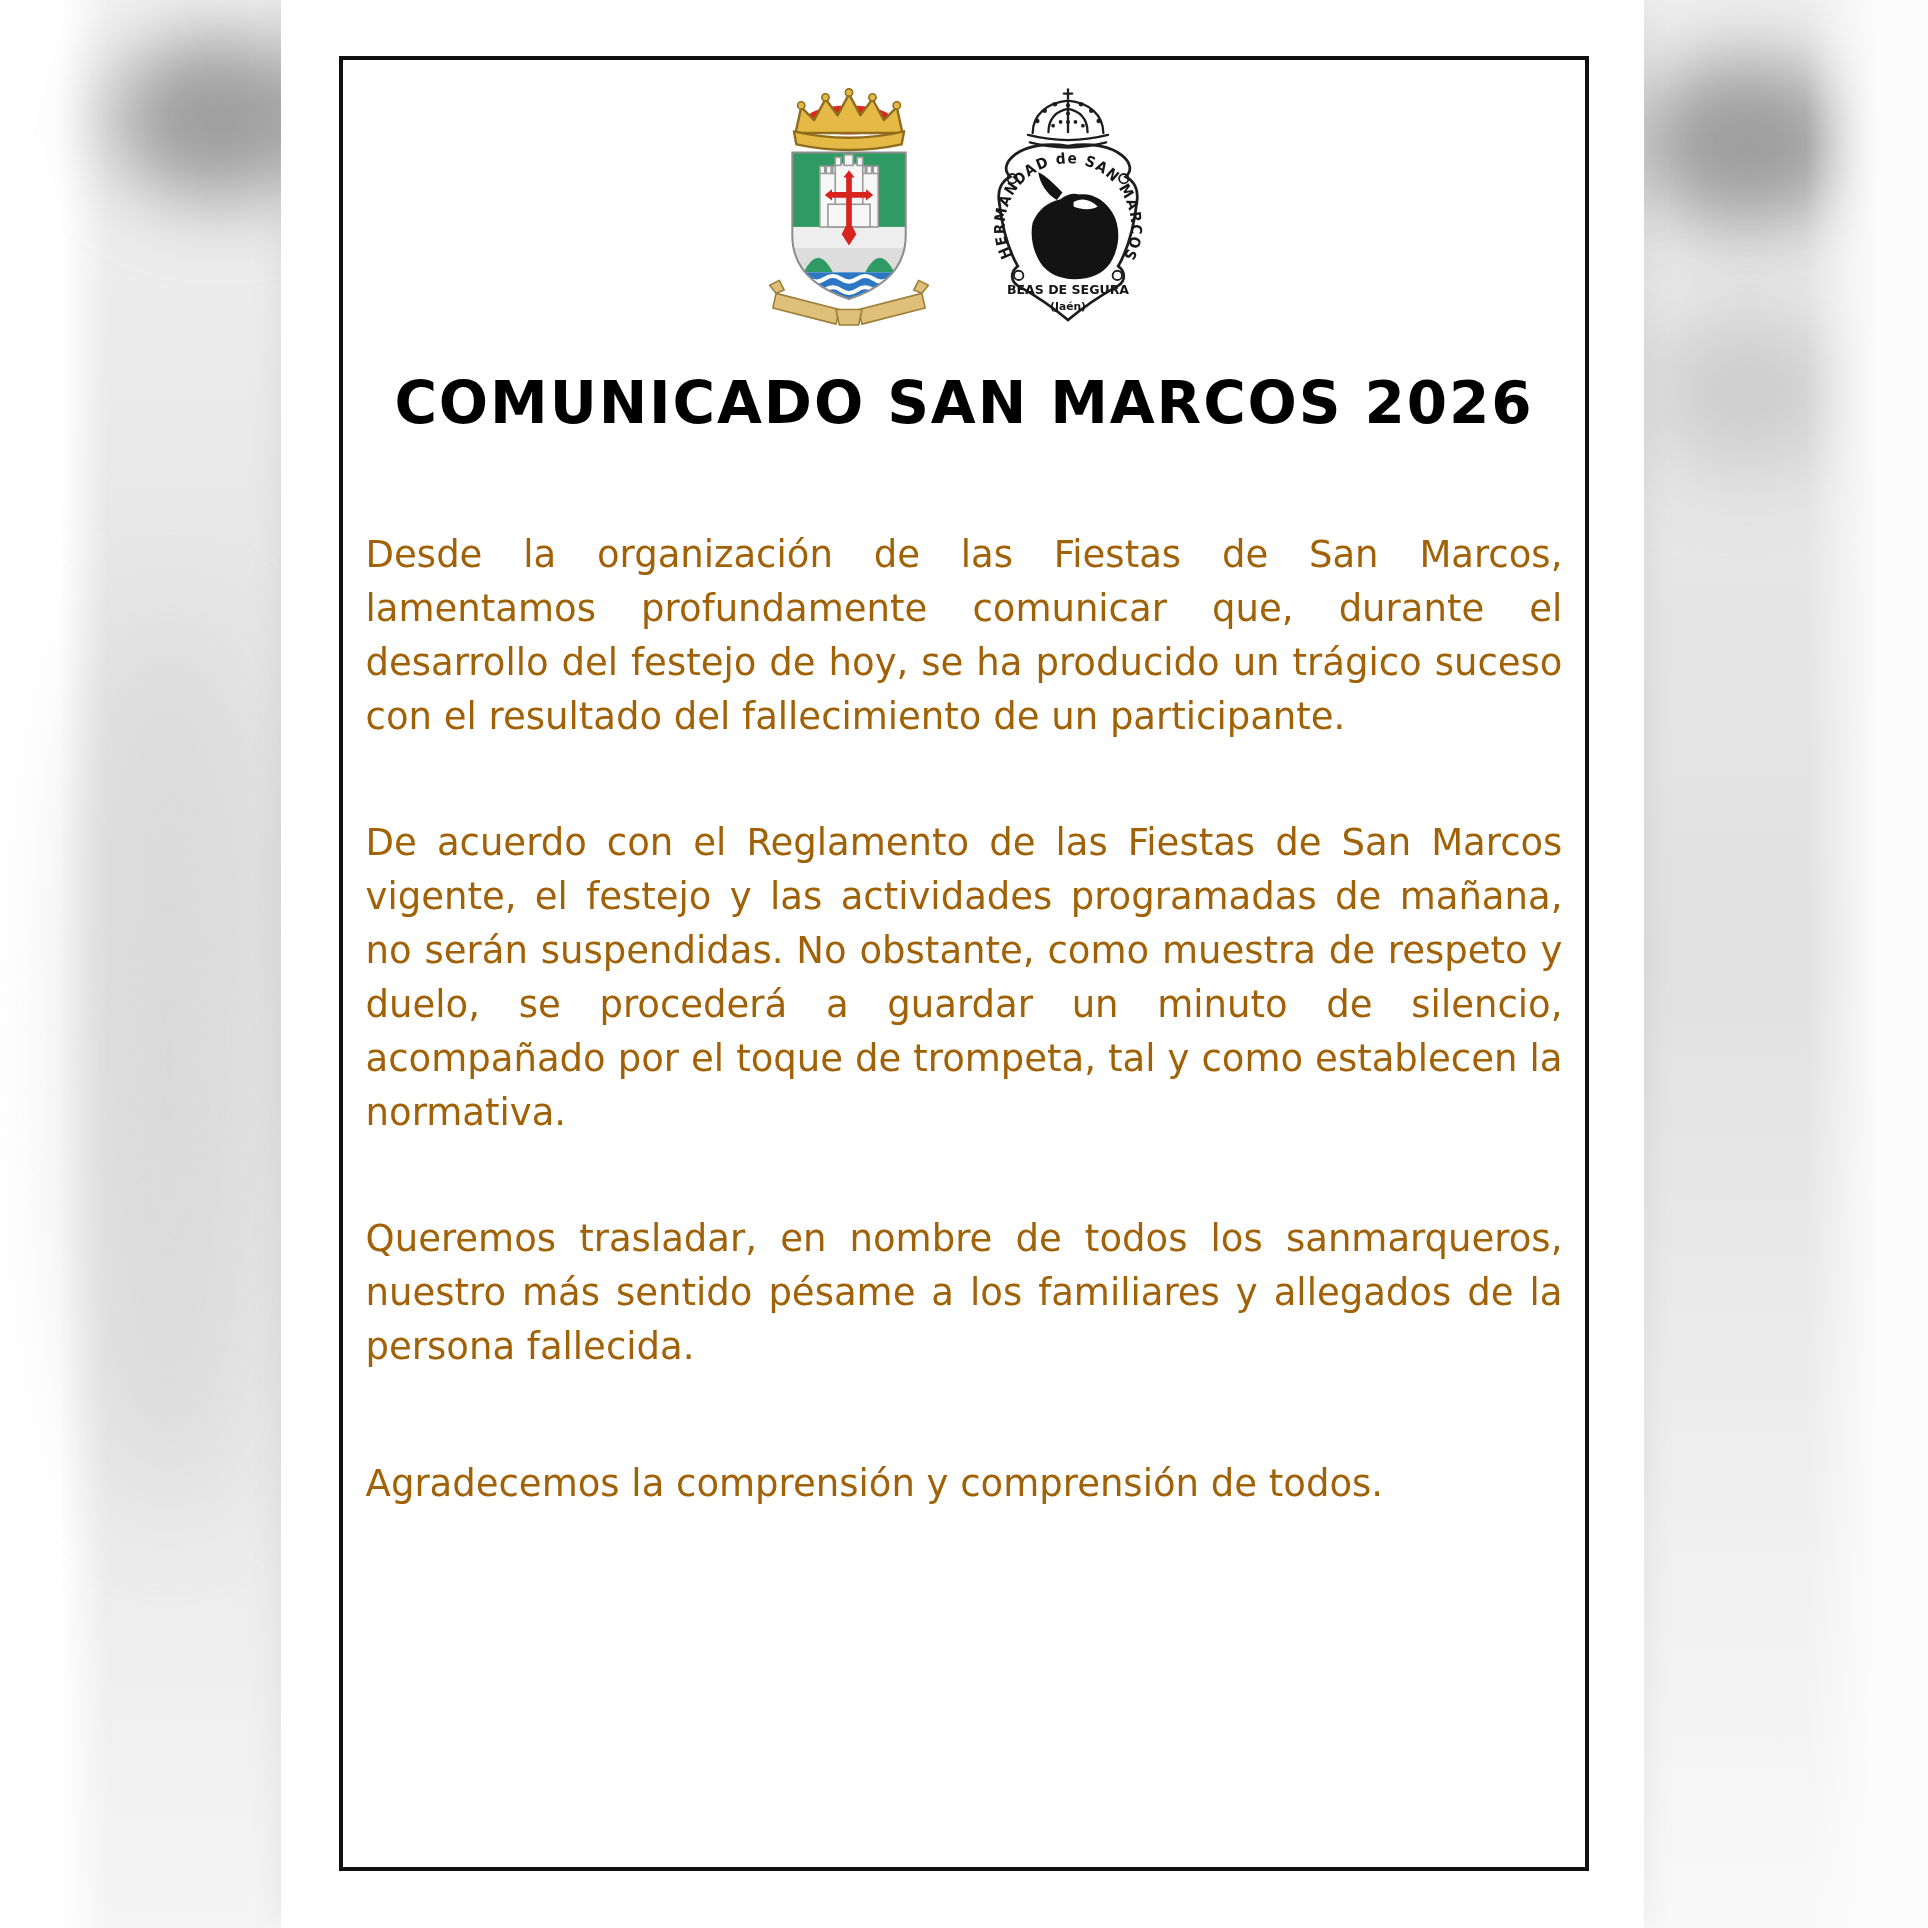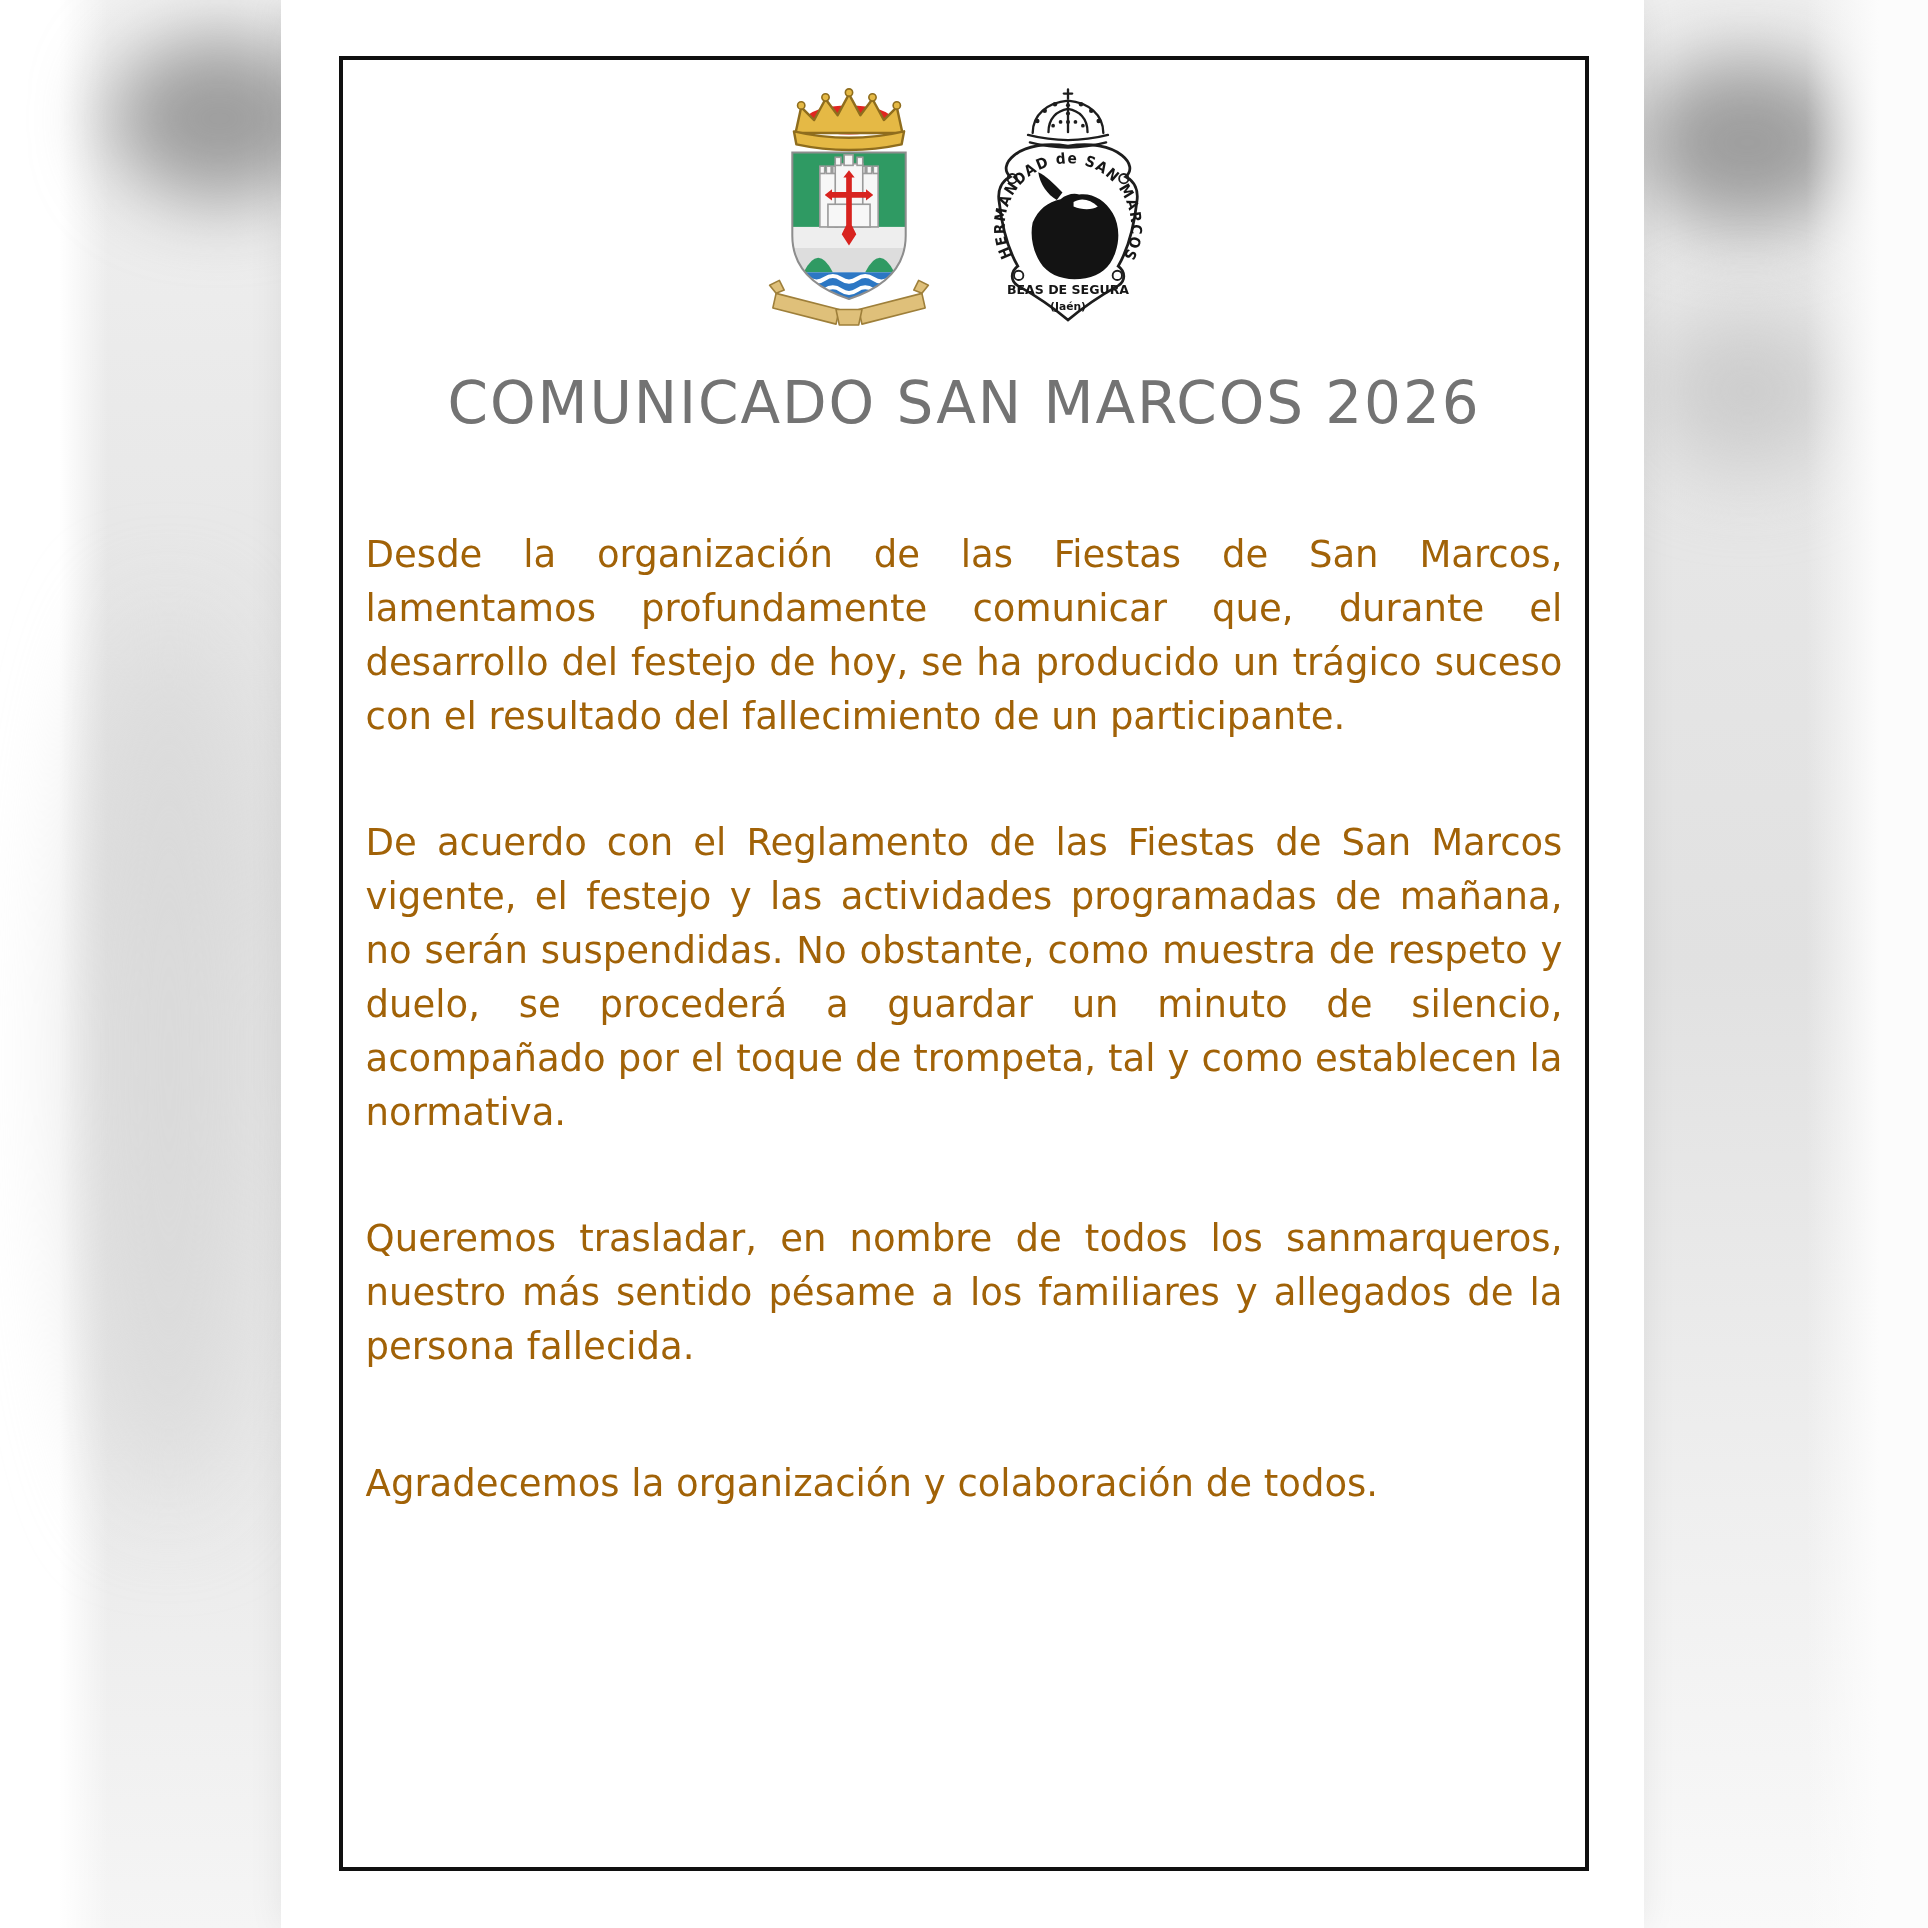--- a/index.html
+++ b/index.html
@@ -34,22 +34,22 @@
   .page {
     position:absolute; left:281px; top:0; width:1363px; height:1928px;
     background:#ffffff; box-shadow:0 0 34px rgba(0,0,0,0.07);
   }
   .frame {
     position:absolute; left:58px; top:56px; width:1250px; height:1815px;
     border:4.7px solid #101010; box-sizing:border-box; padding:0 22.6px; background:#ffffff;
   }
   .logos { display:flex; justify-content:center; align-items:flex-start; gap:45px; margin-top:26px; height:243px; }
   .title {
-    margin:41px 0 0 0; text-align:center; color:#737373;
-    font-size:58px; line-height:66px; font-weight:normal; letter-spacing:1.9px; white-space:nowrap;
+    margin:41px 0 0 0; text-align:center; color:#000000;
+    font-size:58px; line-height:66px; font-weight:bold; letter-spacing:1.9px; white-space:nowrap;
   }
   .content { margin-top:92px; color:#a16207; font-size:37px; line-height:54px; }
   .content p { margin:0 0 72px 0; text-align:justify; }
   .content p.p3 { margin-bottom:85px; }
   .content p.p4 { margin-bottom:83px; }
   .content p.single { margin-bottom:0; text-align:left; }
 </style>
 </head>
 <body>
 
@@ -169,19 +169,19 @@
         </svg>
 
       </div>
 
       <h1 class="title">COMUNICADO SAN MARCOS 2026</h1>
 
       <div class="content">
         <p class="p1">Desde la organización de las Fiestas de San Marcos, lamentamos profundamente comunicar que, durante el desarrollo del festejo de hoy, se ha producido un trágico suceso con el resultado del fallecimiento de un participante.</p>
         <p class="p2">De acuerdo con el Reglamento de las Fiestas de San Marcos vigente, el festejo y las actividades programadas de mañana, no serán suspendidas. No obstante, como muestra de respeto y duelo, se procederá a guardar un minuto de silencio, acompañado por el toque de trompeta, tal y como establecen la normativa.</p>
         <p class="p4">Queremos trasladar, en nombre de todos los sanmarqueros, nuestro más sentido pésame a los familiares y allegados de la persona fallecida.</p>
-        <p class="single">Agradecemos la organización y colaboración de todos.</p>
+        <p class="single">Agradecemos la comprensión y comprensión de todos.</p>
       </div>
 
     </div>
   </div>
 </div>
 
 
 </body></html>

